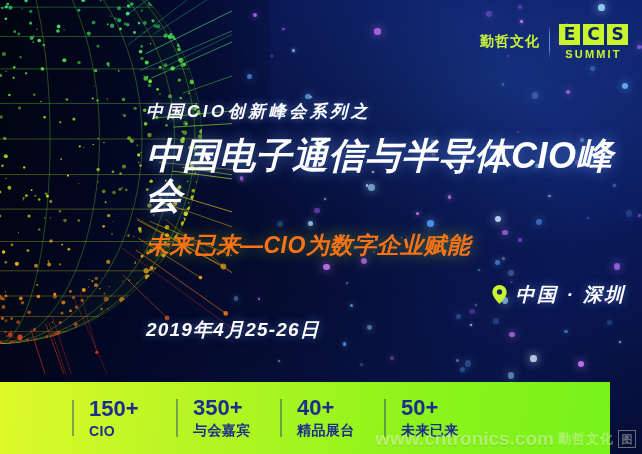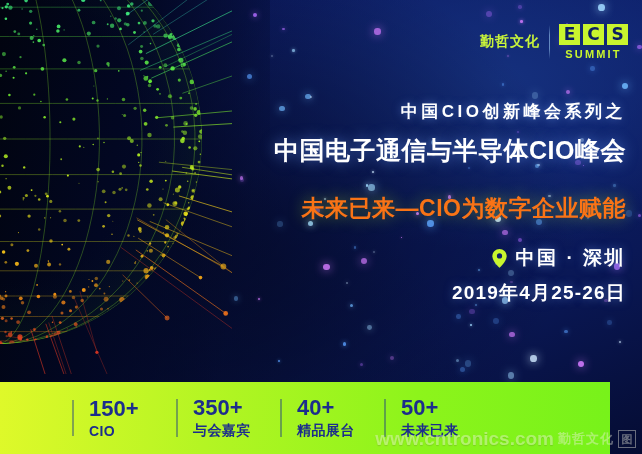--- a/index.html
+++ b/index.html
@@ -100,37 +100,37 @@
     letter-spacing: 2.2px;
     color: #c9f52e;
   }
 
   
   .content {
     position: absolute;
     right: 16px;
     top: 100px;
     width: 480px;
-    text-align: right;
+    font-style: italic;
   }
   .eyebrow {
     font-size: 17px;
     font-weight: 600;
     color: #ffffff;
     letter-spacing: 3.5px;
     margin-bottom: 13px;
     text-shadow: 0 0 9px rgba(120,170,255,0.55);
   }
   .title-main {
-    font-size: 25px;
+    font-size: 36px;
     font-weight: 800;
     color: #ffffff;
     letter-spacing: 0.5px;
     line-height: 1.12;
-    margin-bottom: 32px;
+    margin-bottom: 16px;
     text-shadow: 0 0 14px rgba(110,160,255,0.6);
   }
   .title-sub {
     font-size: 23px;
     font-weight: 800;
     color: #f97316;
     letter-spacing: 0.5px;
     line-height: 1.1;
     text-shadow: 0 0 16px rgba(180,240,40,0.45);
   }

